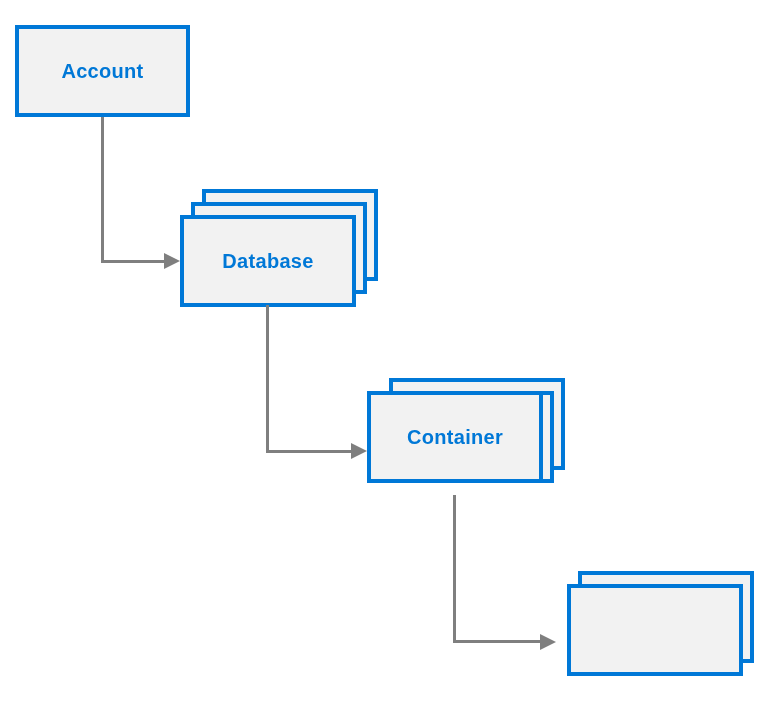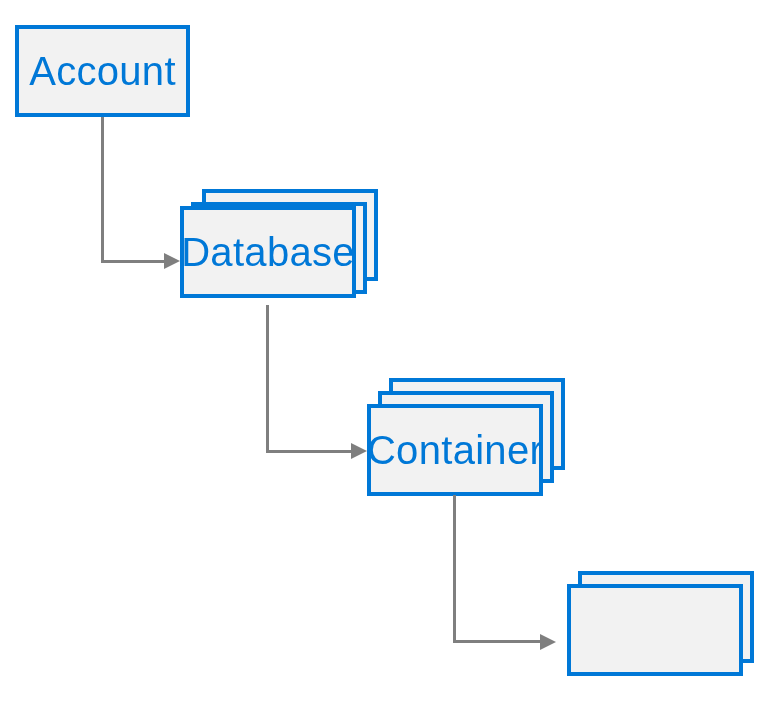--- a/index.html
+++ b/index.html
@@ -28,38 +28,38 @@
     background: var(--fill);
     border: 4px solid var(--blue);
   }
   .box.front {
     display: flex;
     align-items: center;
     justify-content: center;
   }
   .box.front .label {
     color: var(--blue);
-    font-size: 40px;
-    font-weight: 400;
+    font-size: 20px;
+    font-weight: 700;
     letter-spacing: 0.3px;
     white-space: nowrap;
   }
 
   
   #account-front { left: 15px; top: 25px; width: 175px; }
 
   
   #database-back  { left: 202px; top: 189px; }
   #database-mid   { left: 191px; top: 202px; }
-  #database-front { left: 180px; top: 206px; }
+  #database-front { left: 180px; top: 215px; }
 
   
   #container-back  { left: 389px; top: 378px; }
   #container-mid   { left: 378px; top: 391px; }
-  #container-front { left: 367px; top: 404px; }
+  #container-front { left: 367px; top: 391px; }
 
   
   #item-back  { left: 578px; top: 571px; }
   #item-mid   { left: 567px; top: 584px; }
   #item-front { left: 556px; top: 597px; }
 
   
   .line { position: absolute; background: var(--gray); }
   .arrowhead {
     position: absolute;

